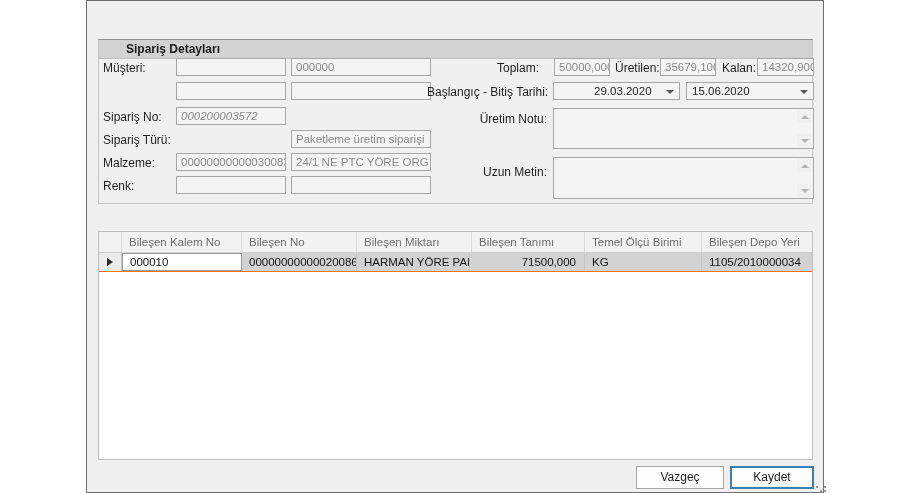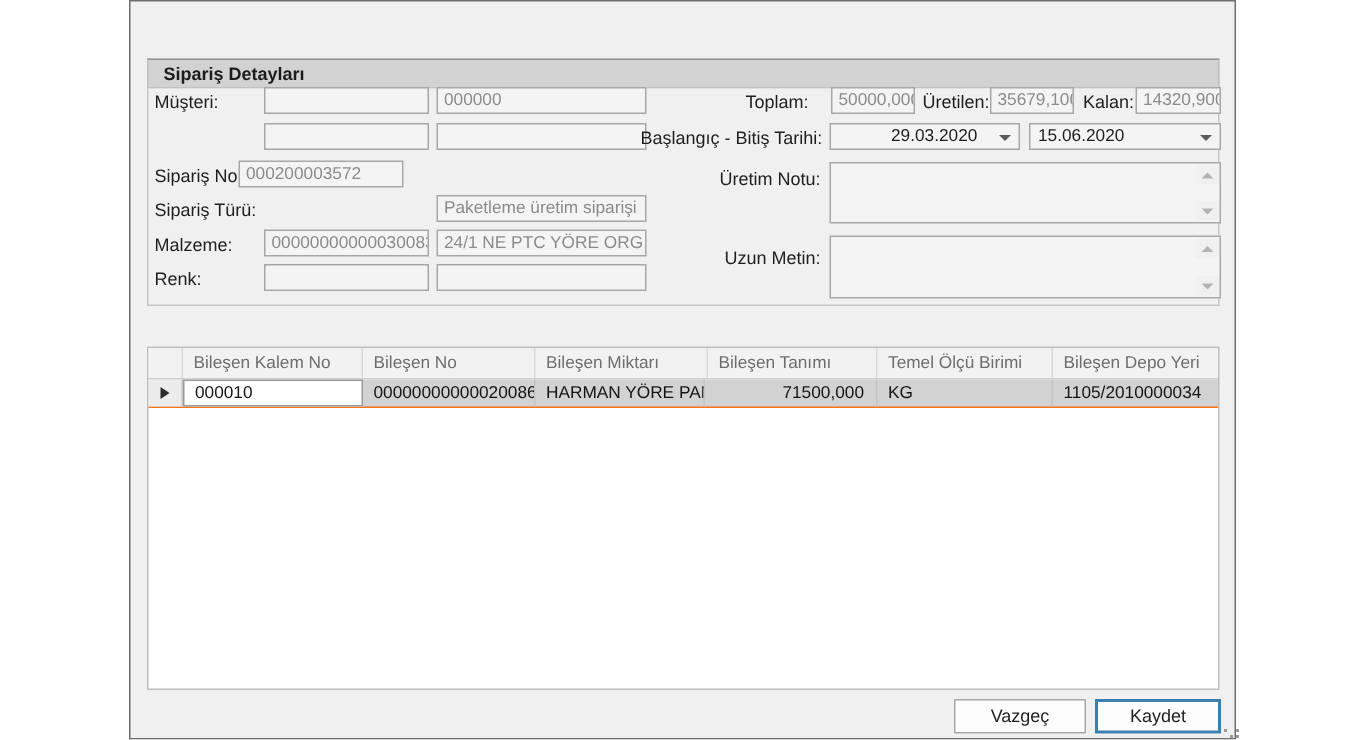--- a/index.html
+++ b/index.html
@@ -16,21 +16,21 @@
   .t-title { padding-left:12px; font-size:13px; color:#767676; }
   .t-btns { position:absolute; right:0; top:0; height:30px; display:flex; }
   .tbtn { width:46px; height:30px; display:flex; align-items:center; justify-content:center;
     color:#8a8a8a; font-size:13px; cursor:default; }
   .tbtn .sq { width:9px; height:9px; border:1px solid #8a8a8a; display:block; }
   .tbtn .mn { width:11px; height:1px; background:#8a8a8a; display:block; }
 
   
   .band { position:absolute; left:11px; width:715px; height:20px; background:#d2d2d2;
     border:1px solid #c0c0c0; border-top:1px solid #909090; line-height:18px;
-    font-size:12px; font-weight:bold; color:#1c1c1c; padding-left:10px; }
+    font-size:12px; font-weight:bold; color:#1c1c1c; padding-left:27px; }
   .gbody { position:absolute; left:11px; width:715px; background:#f0f0f0;
     border:1px solid #c6c6c6; border-top:none; }
 
   .lbl { position:absolute; font-size:12px; color:#1e1e1e; white-space:nowrap; }
   .lbl.r { text-align:right; }
 
   .fld { position:absolute; height:18px; background:#f4f4f4; border:1px solid #a7a7a7;
     font-size:11.5px; line-height:16px; color:#8b8b8b; padding:0 4px; overflow:hidden;
     white-space:nowrap; }
 
@@ -84,21 +84,21 @@
     <div class="band" style="top:38px;">Sipariş Detayları</div>
     <div class="gbody" style="top:58px; height:145px;"></div>
 
     <div class="lbl" style="left:16px; top:60px;">Müşteri:</div>
     <div class="fld" style="left:89px; top:57px; width:110px;"></div>
     <div class="fld" style="left:204px; top:57px; width:140px;">000000</div>
     <div class="fld" style="left:89px; top:81px; width:110px;"></div>
     <div class="fld" style="left:204px; top:81px; width:140px;"></div>
 
     <div class="lbl" style="left:16px; top:109px;">Sipariş No:</div>
-    <div class="fld" style="left:72px; top:106px; width:110px;">000200003572</div>
+    <div class="fld" style="left:89px; top:106px; width:110px;font-style:italic;">000200003572</div>
 
     <div class="lbl" style="left:16px; top:132px;">Sipariş Türü:</div>
     <div class="fld" style="left:204px; top:129px; width:140px;">Paketleme üretim siparişi</div>
 
     <div class="lbl" style="left:16px; top:155px;">Malzeme:</div>
     <div class="fld" style="left:89px; top:152px; width:110px;">000000000000300838</div>
     <div class="fld" style="left:204px; top:152px; width:140px;text-align:center;">24/1 NE PTC YÖRE ORG</div>
 
     <div class="lbl" style="left:16px; top:178px;">Renk:</div>
     <div class="fld" style="left:89px; top:175px; width:110px;"></div>

